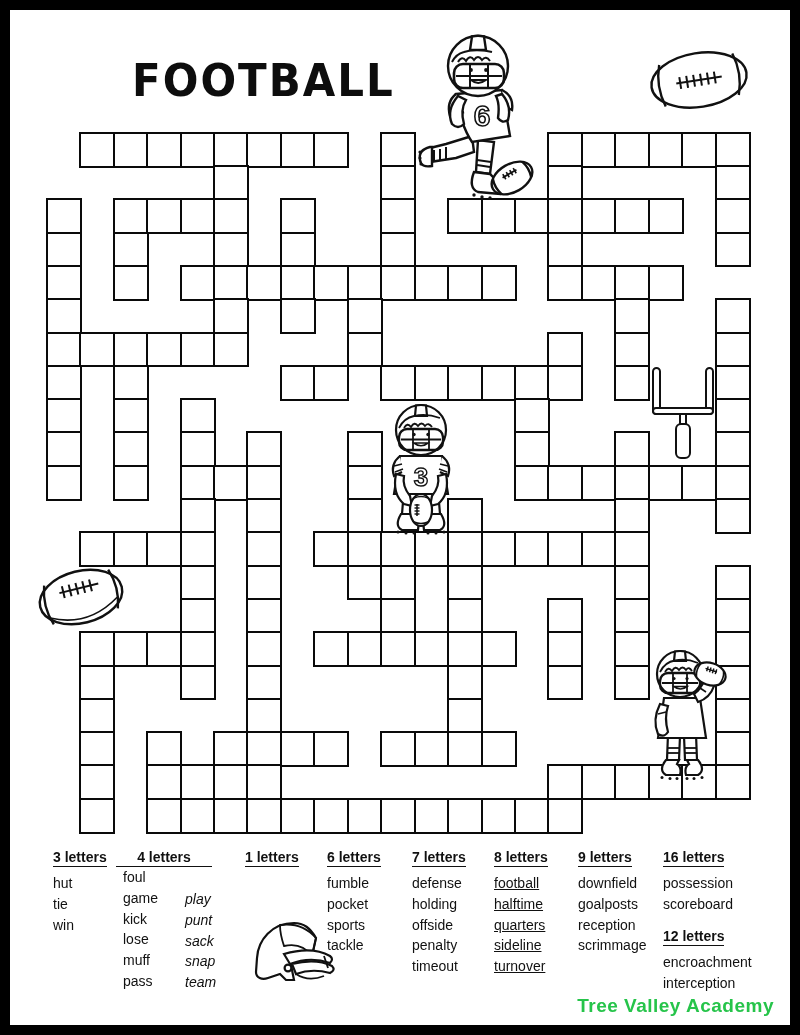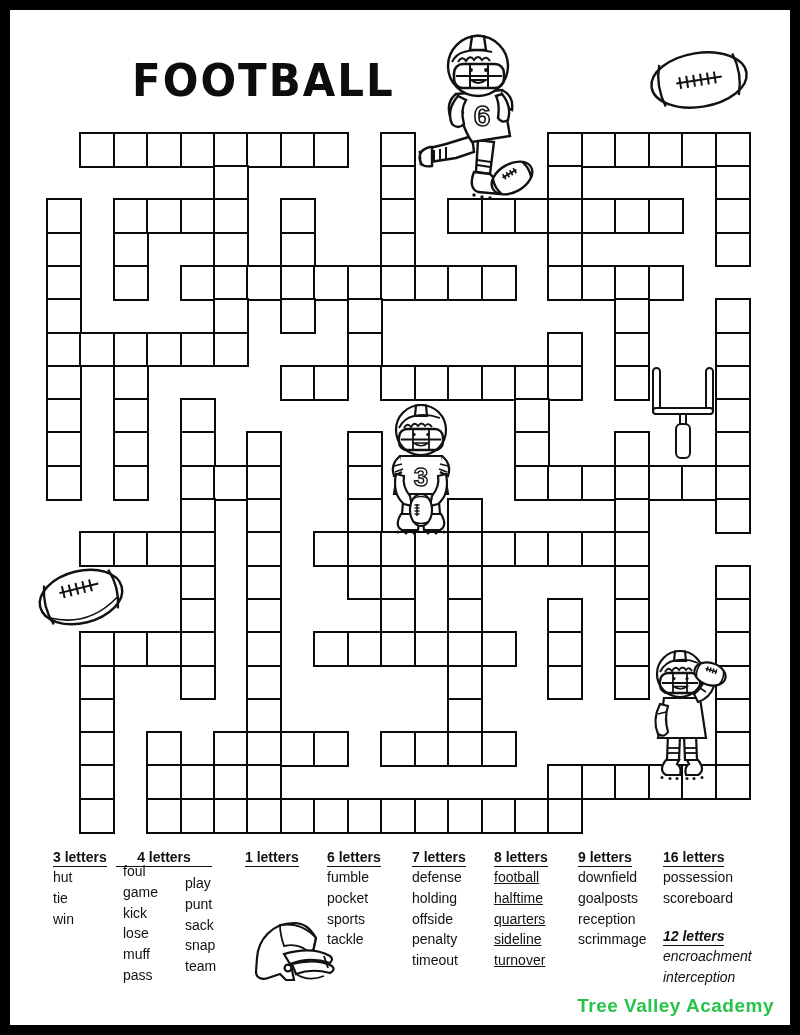--- a/index.html
+++ b/index.html
@@ -15,21 +15,21 @@
   }
   #grid{position:absolute;left:0;top:0;z-index:1;}
   .cell{
     position:absolute;background:#fff;border:2.6px solid #0a0a0a;box-sizing:border-box;
   }
   .clip{position:absolute;z-index:10;}
   
   .wb-col{position:absolute;font-size:14px;color:#111;}
   .wb-head{font-weight:bold;border-bottom:1.6px solid #111;display:inline-block;padding-bottom:1px;white-space:nowrap;}
   .wb-head-wide{font-weight:bold;border-bottom:1.6px solid #111;display:block;text-align:center;padding-bottom:1px;white-space:nowrap;}
-  .wb-words{}
+  .wb-words{margin-top:6px;}
   .word{height:20.8px;line-height:20.8px;white-space:nowrap;}
   .logo{
     position:absolute;right:26px;top:995px;font-size:19px;font-weight:bold;
     letter-spacing:0.5px;z-index:20;
   }
   svg{display:block;}
 </style>
 </head>
 <body>
 
@@ -513,21 +513,21 @@
 <div class="wb-col" style="left:116px;top:849px;width:96px;">
   <span class="wb-head-wide">4 letters</span>
   <div style="position:absolute;left:7px;top:12px;" class="wb-words">
       <div class="word">foul</div>
       <div class="word">game</div>
       <div class="word">kick</div>
       <div class="word">lose</div>
       <div class="word">muff</div>
       <div class="word">pass</div>
     </div>
-  <div style="position:absolute;left:69px;top:24px;" class="wb-words">
+  <div style="position:absolute;left:69px;top:34px;font-style:italic;" class="wb-words">
       <div class="word">play</div>
       <div class="word">punt</div>
       <div class="word">sack</div>
       <div class="word">snap</div>
       <div class="word">team</div>
     </div>
 </div>
 
 <div class="wb-col" style="left:245px;top:849px;">
   <span class="wb-head">1 letters</span>
@@ -576,21 +576,21 @@
 </div>
 
 <div class="wb-col" style="left:663px;top:849px;">
   <span class="wb-head">16 letters</span>
   <div class="wb-words">
       <div class="word">possession</div>
       <div class="word">scoreboard</div>
     </div>
 </div>
 
-<div class="wb-col" style="left:663px;top:928px;font-style:italic;">
+<div class="wb-col" style="left:663px;top:928px;">
   <span class="wb-head">12 letters</span>
   <div class="wb-words">
       <div class="word">encroachment</div>
       <div class="word">interception</div>
     </div>
 </div>
 
 <div class="logo" style="color: rgb(38, 196, 74);">Tree Valley Academy</div>
 
 </body></html>

